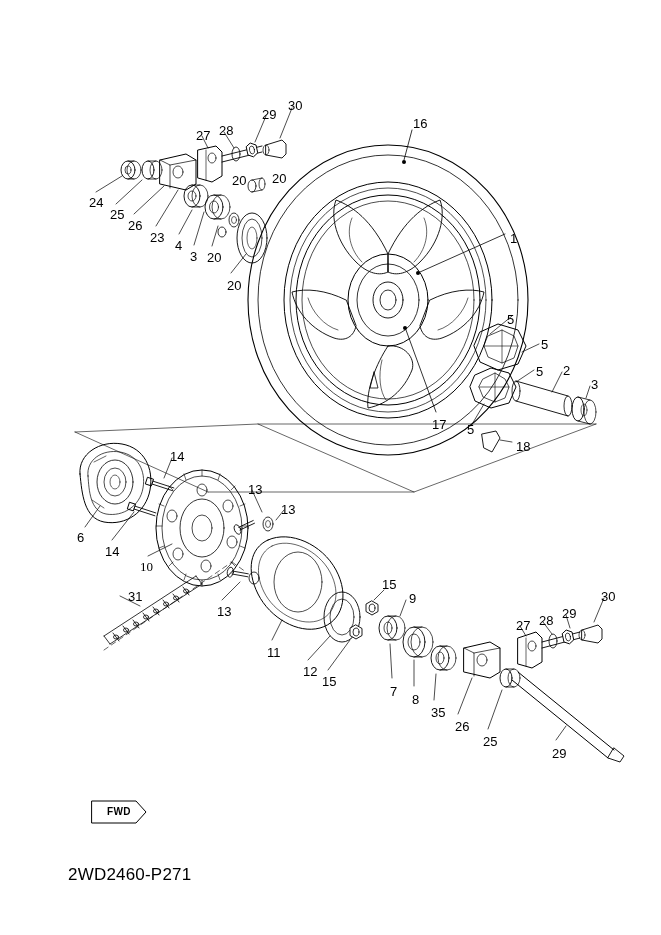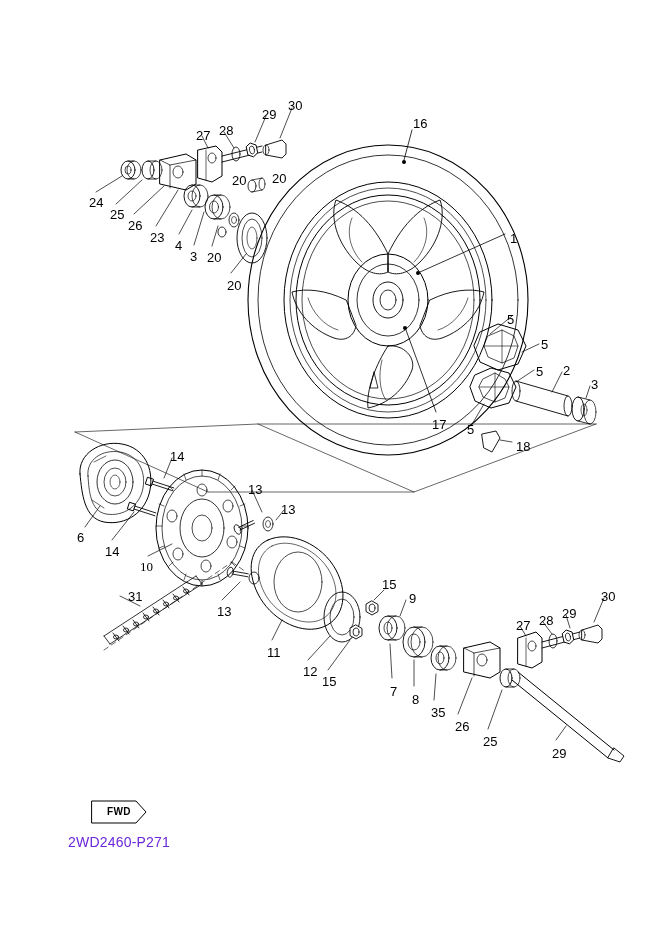--- a/index.html
+++ b/index.html
@@ -30,24 +30,25 @@
     font-family: "Liberation Sans", sans-serif;
     font-size: 13px;
     color: #000;
     white-space: nowrap;
     line-height: 13px;
     user-select: none;
   }
   .partcode {
     position: absolute;
     font-family: "Liberation Sans", sans-serif;
-    font-size: 14px;
+    font-size: 17px;
     letter-spacing: 0.2px;
-    color: #6d28d9;
+    color: #000000;
     white-space: nowrap;
+    margin-top: 31px;
   }
   .fwd-label {
     position: absolute;
     font-family: "Liberation Sans", sans-serif;
     font-size: 10px;
     font-weight: bold;
     color: #000;
     letter-spacing: 0.3px;
   }
 </style>

